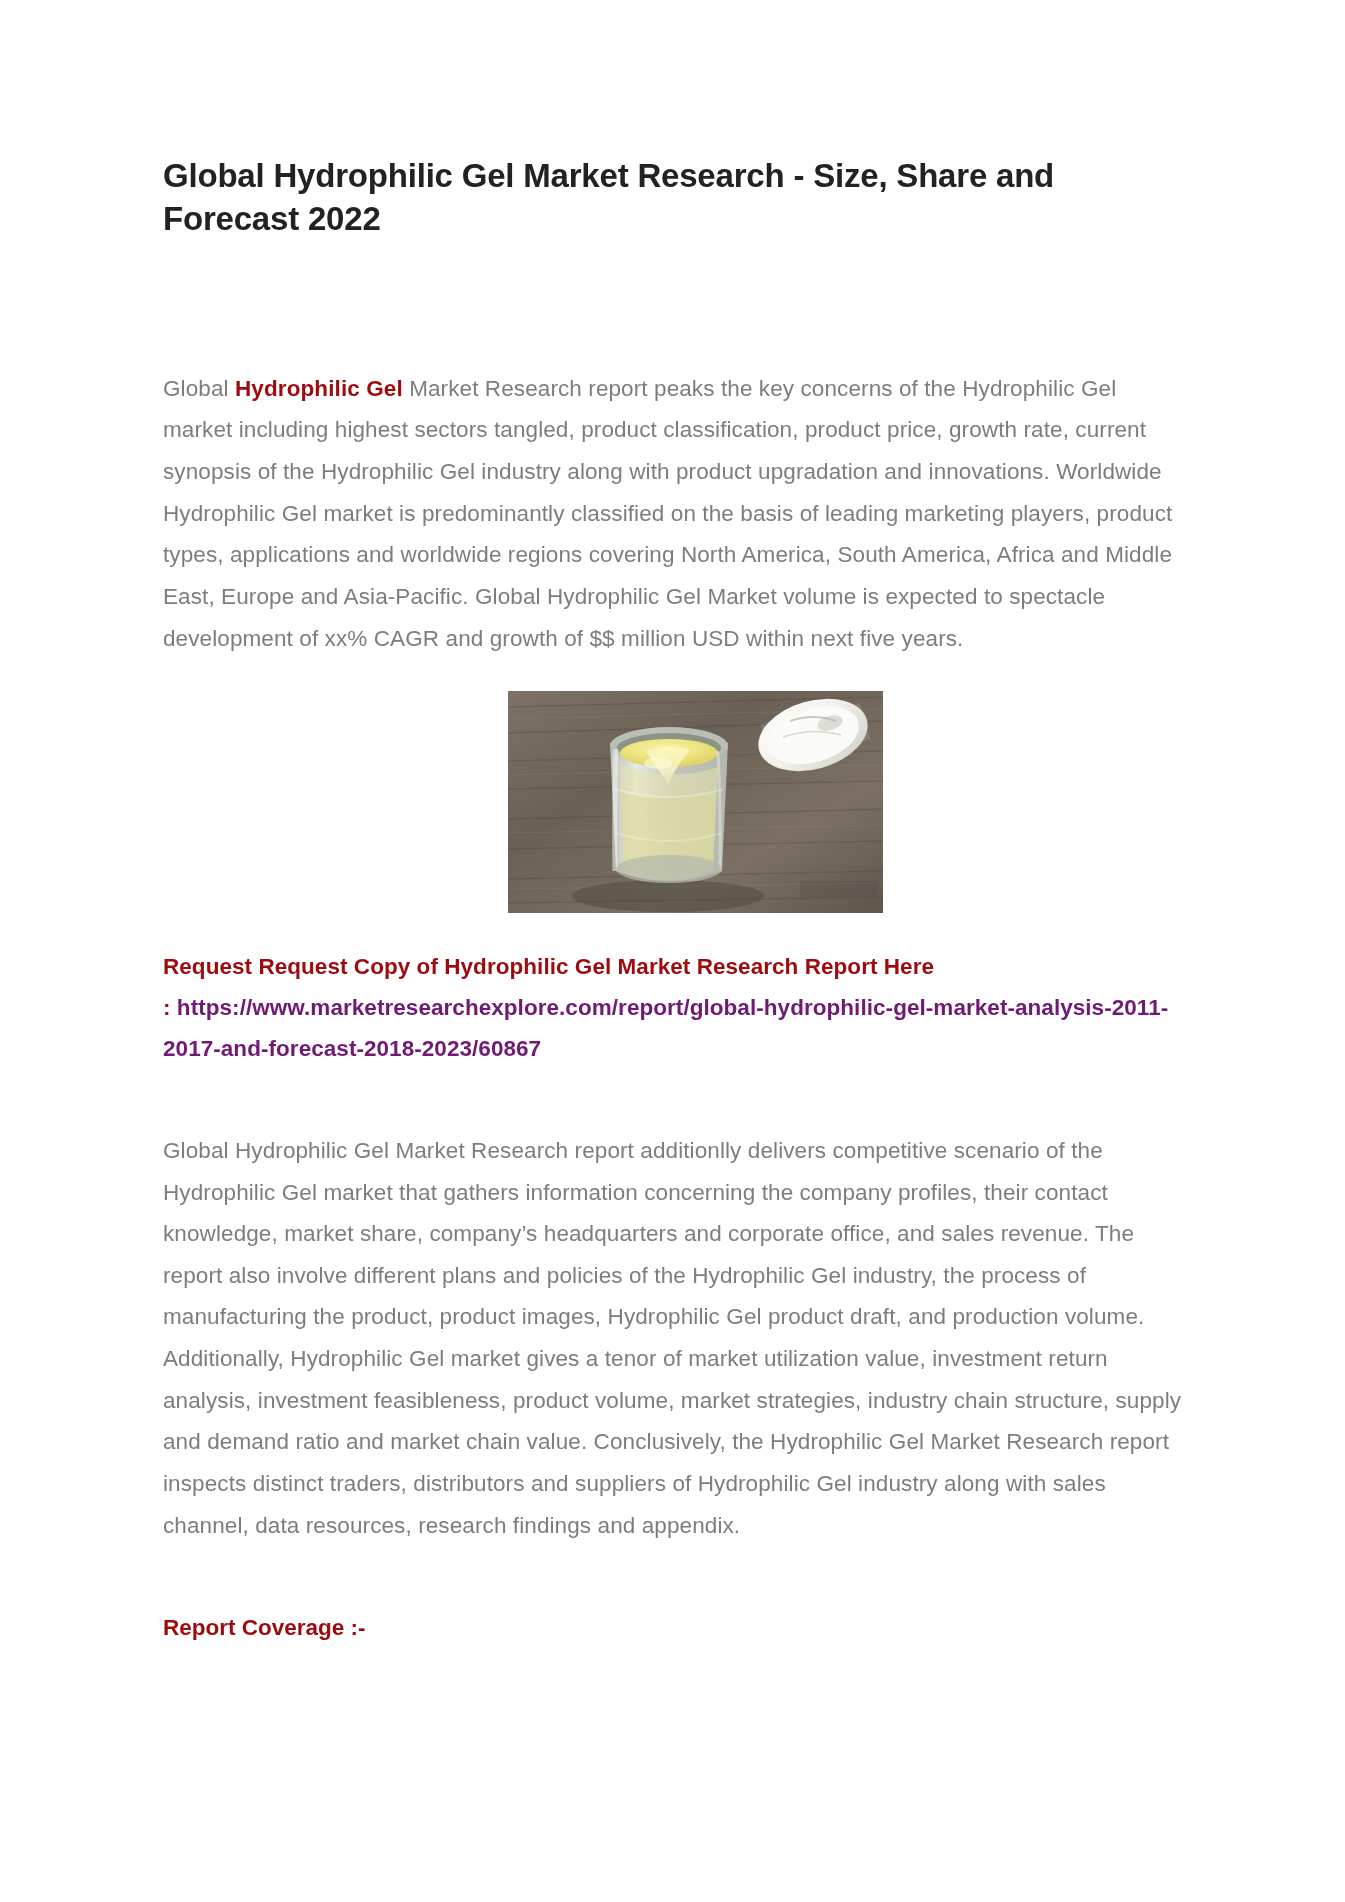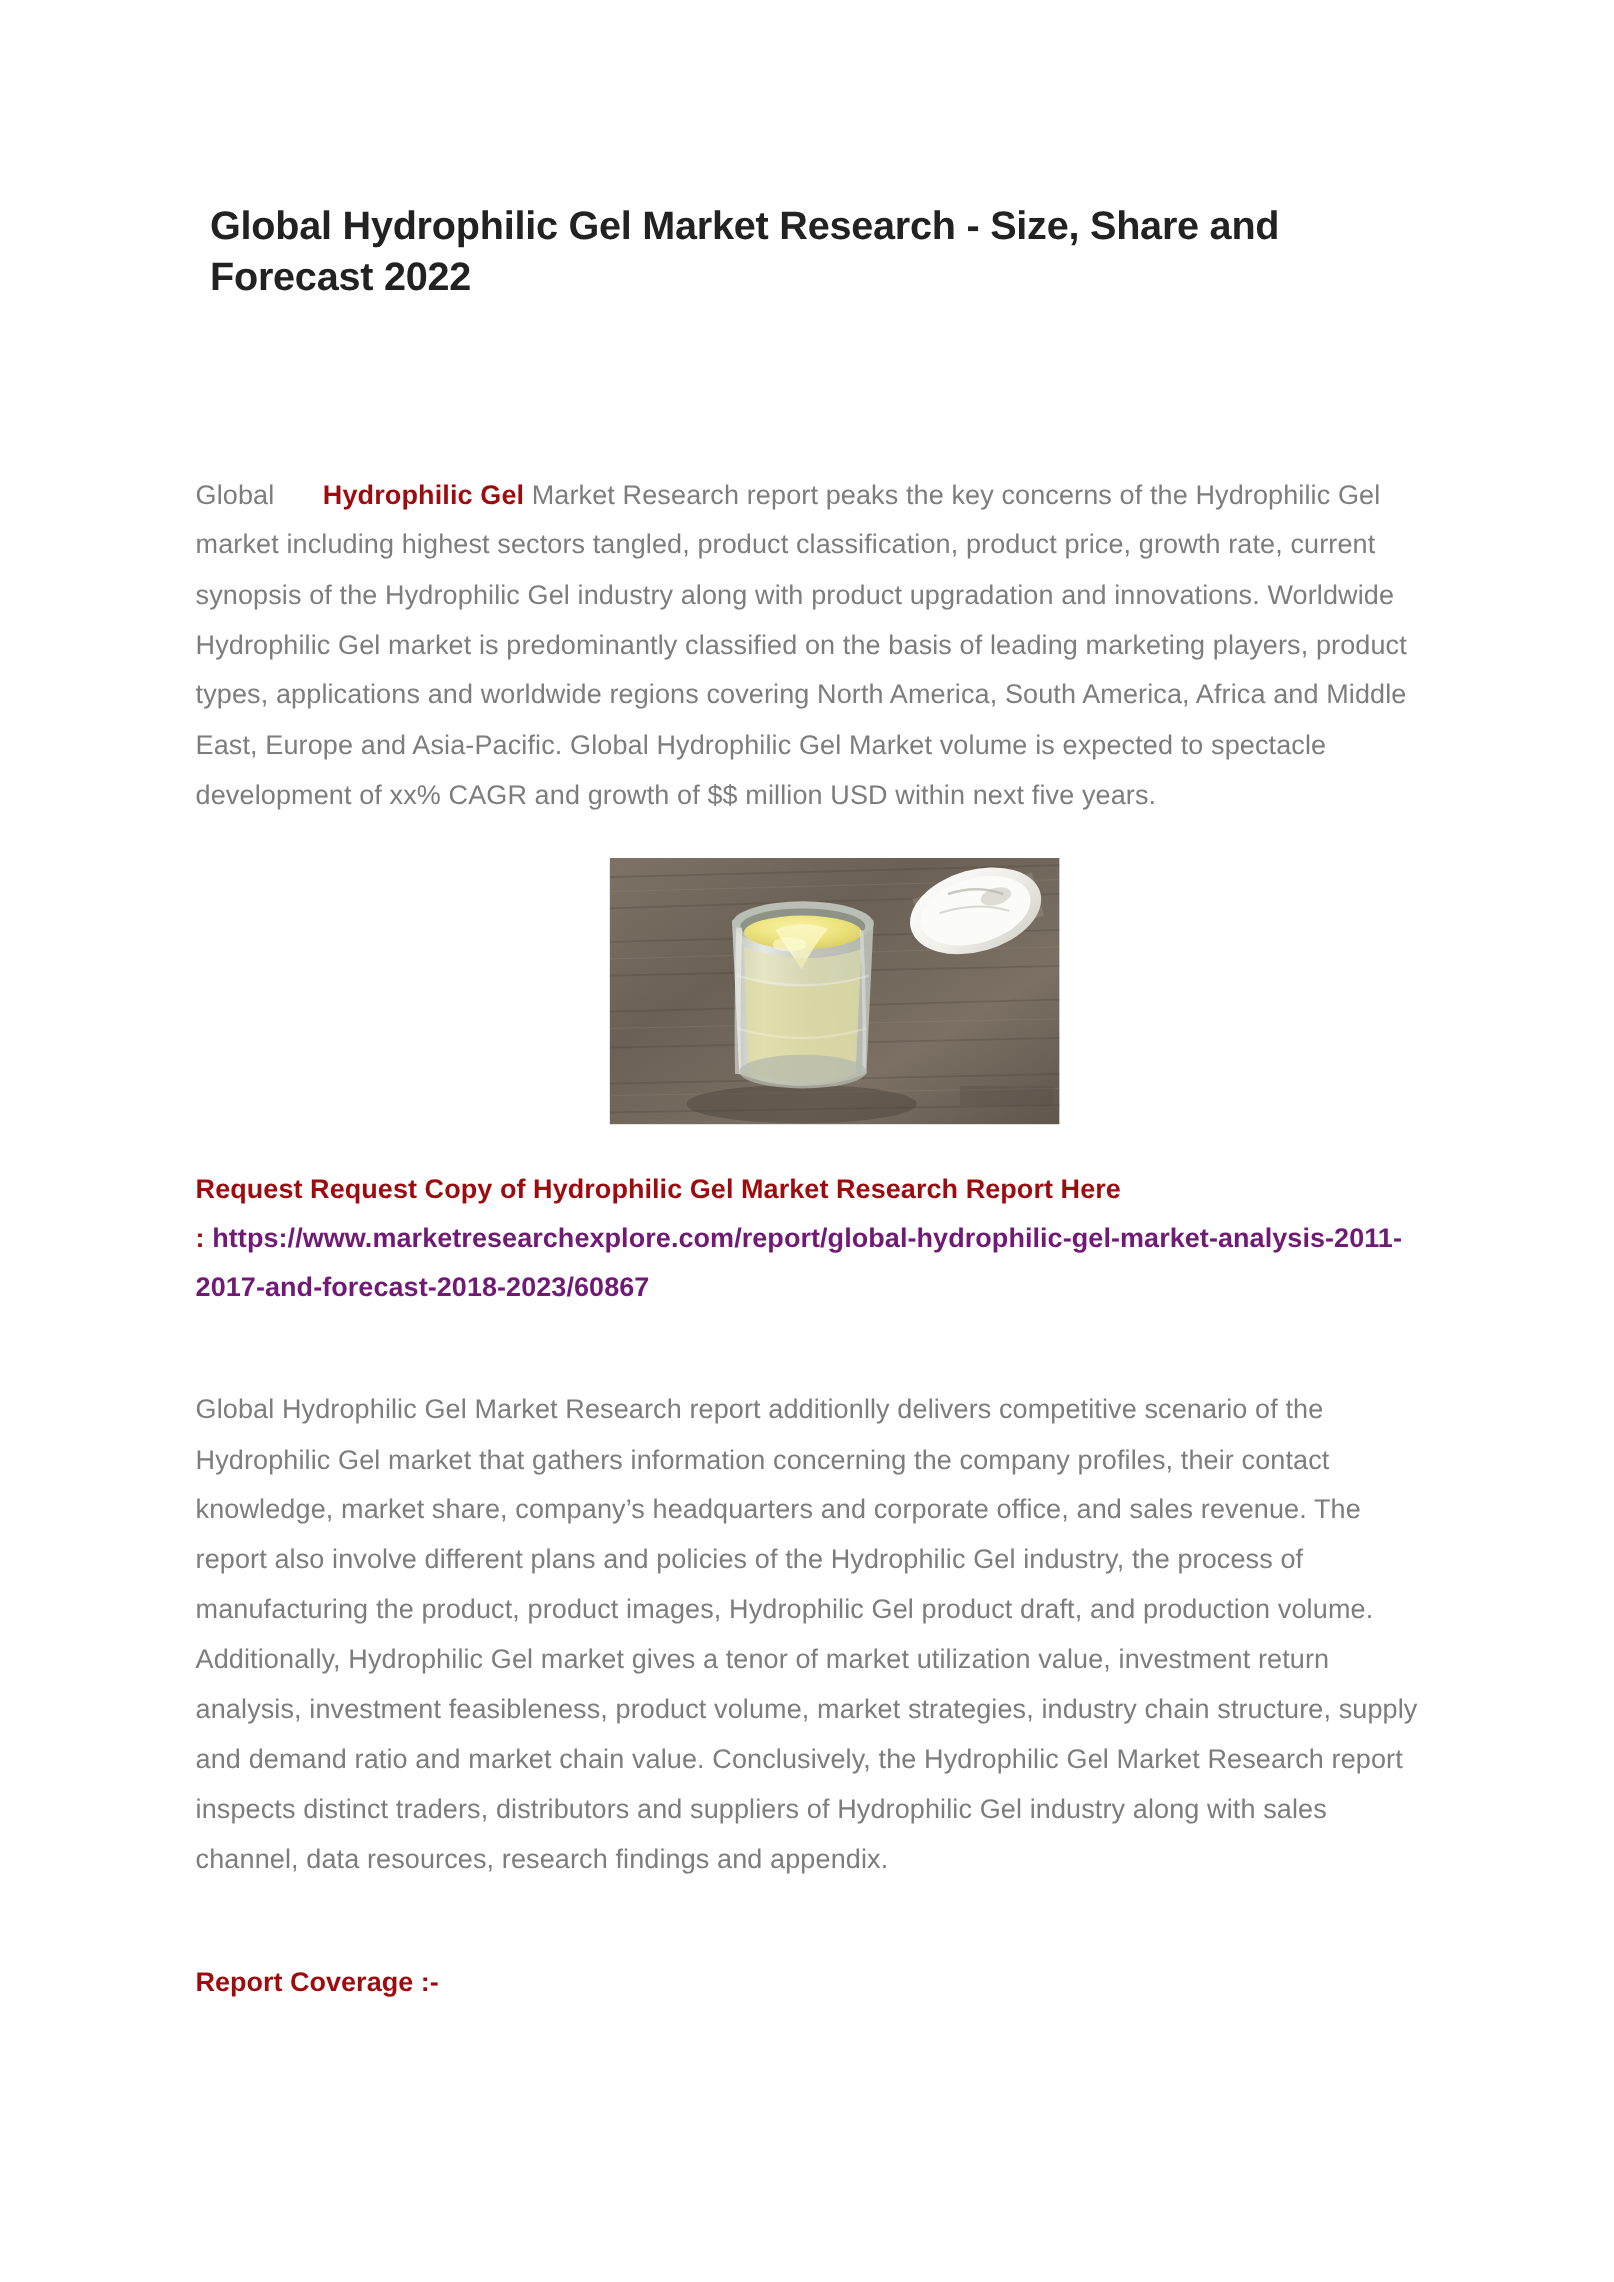--- a/index.html
+++ b/index.html
@@ -20,21 +20,21 @@
     overflow: hidden;
     box-sizing: border-box;
   }
   .content {
     position: absolute;
     left: 163px;
     top: 0;
     width: 1020px;
   }
   .doc-title {
-    margin: 12px;
+    margin: 0;
     padding-top: 155px;
     font-size: 33px;
     line-height: 1.30;
     font-weight: bold;
     color: #222222;
     letter-spacing: -0.2px;
     max-width: 1030px;
   }
   .body-para {
     margin: 0;
@@ -47,21 +47,20 @@
   }
   .para-1 {
     padding-top: 127px;
   }
   .para-2 {
     padding-top: 60px;
   }
   .hl-red-bold {
     color: #9e0b0f;
     font-weight: bold;
-    margin-left: 34px;
   }
   .figure-wrap {
     padding-top: 32px;
     text-align: left;
     padding-left: 345px;
   }
   .product-photo {
     width: 375px;
     height: 222px;
     display: block;

